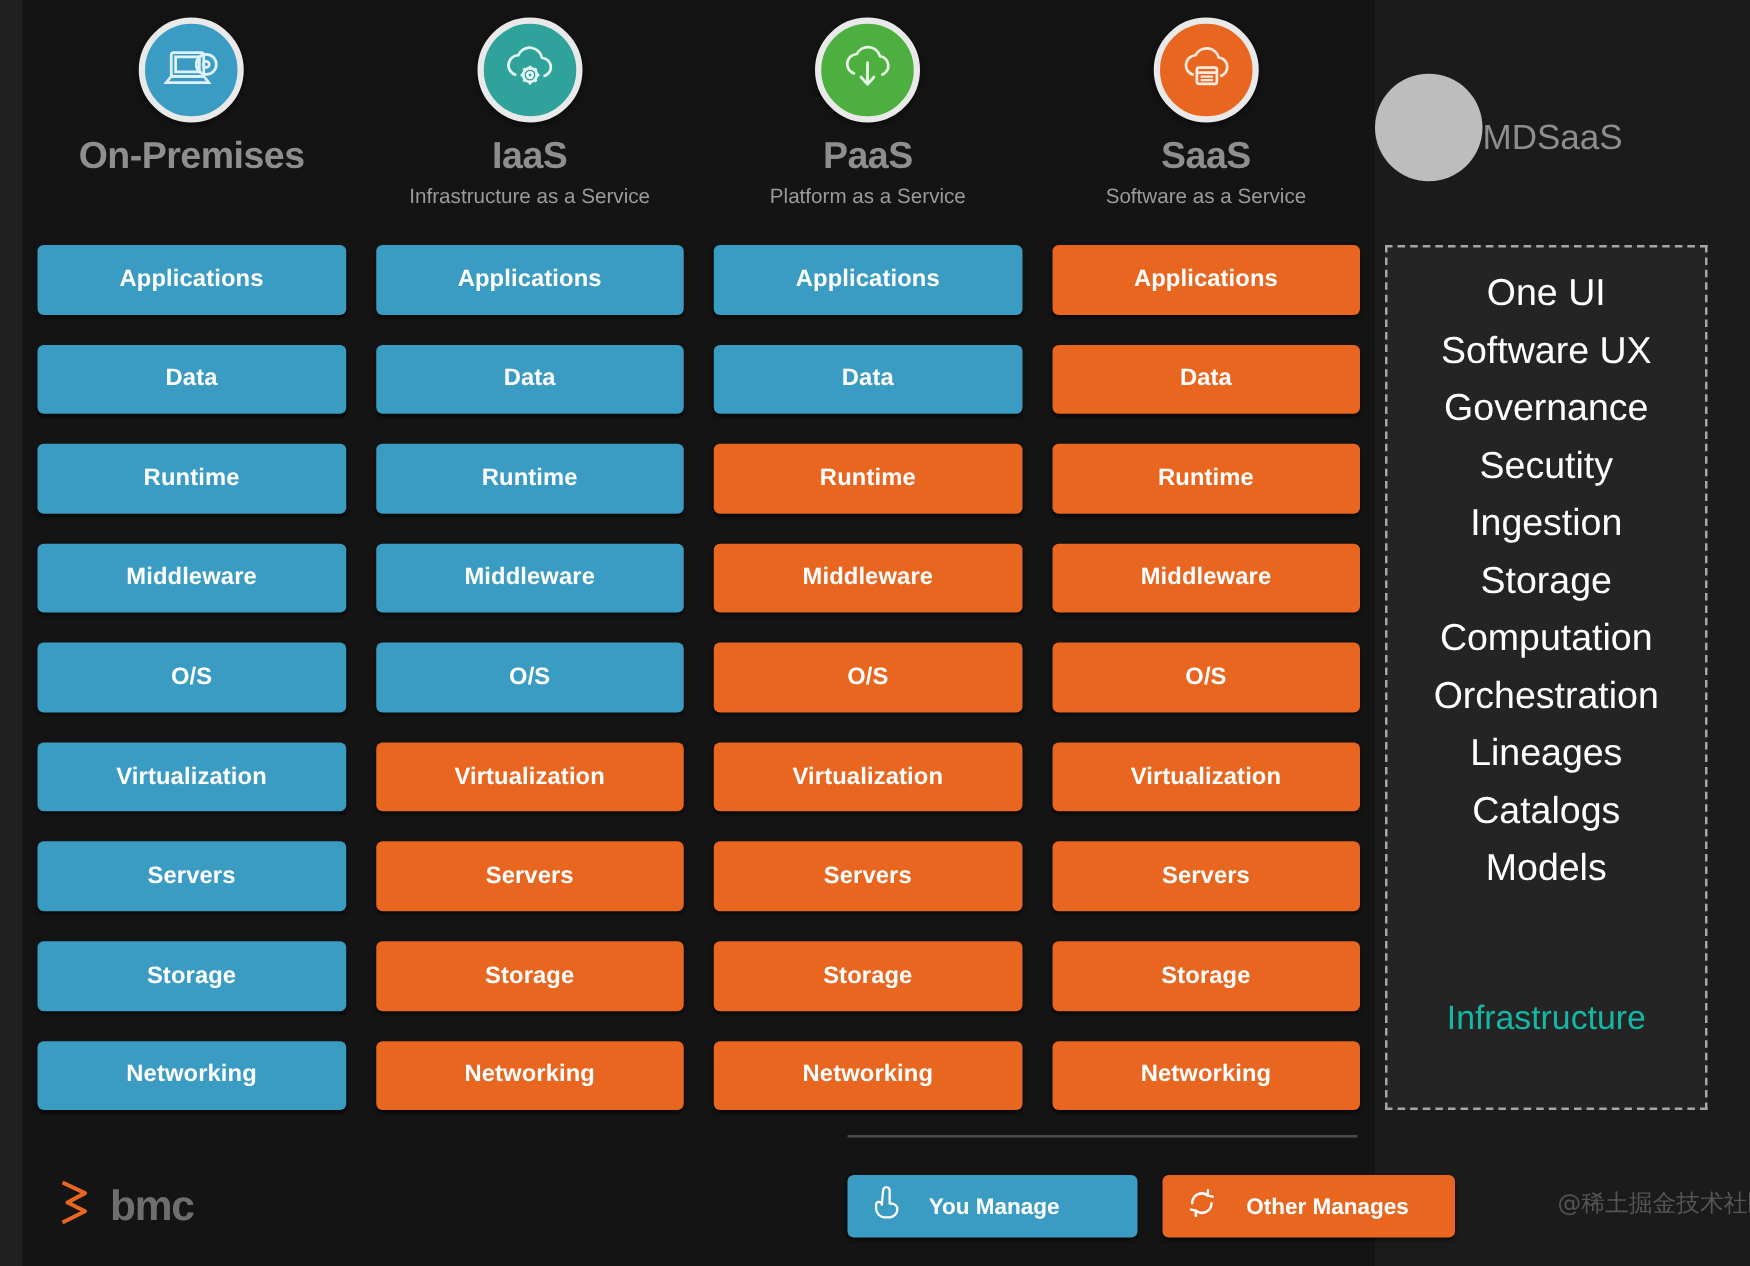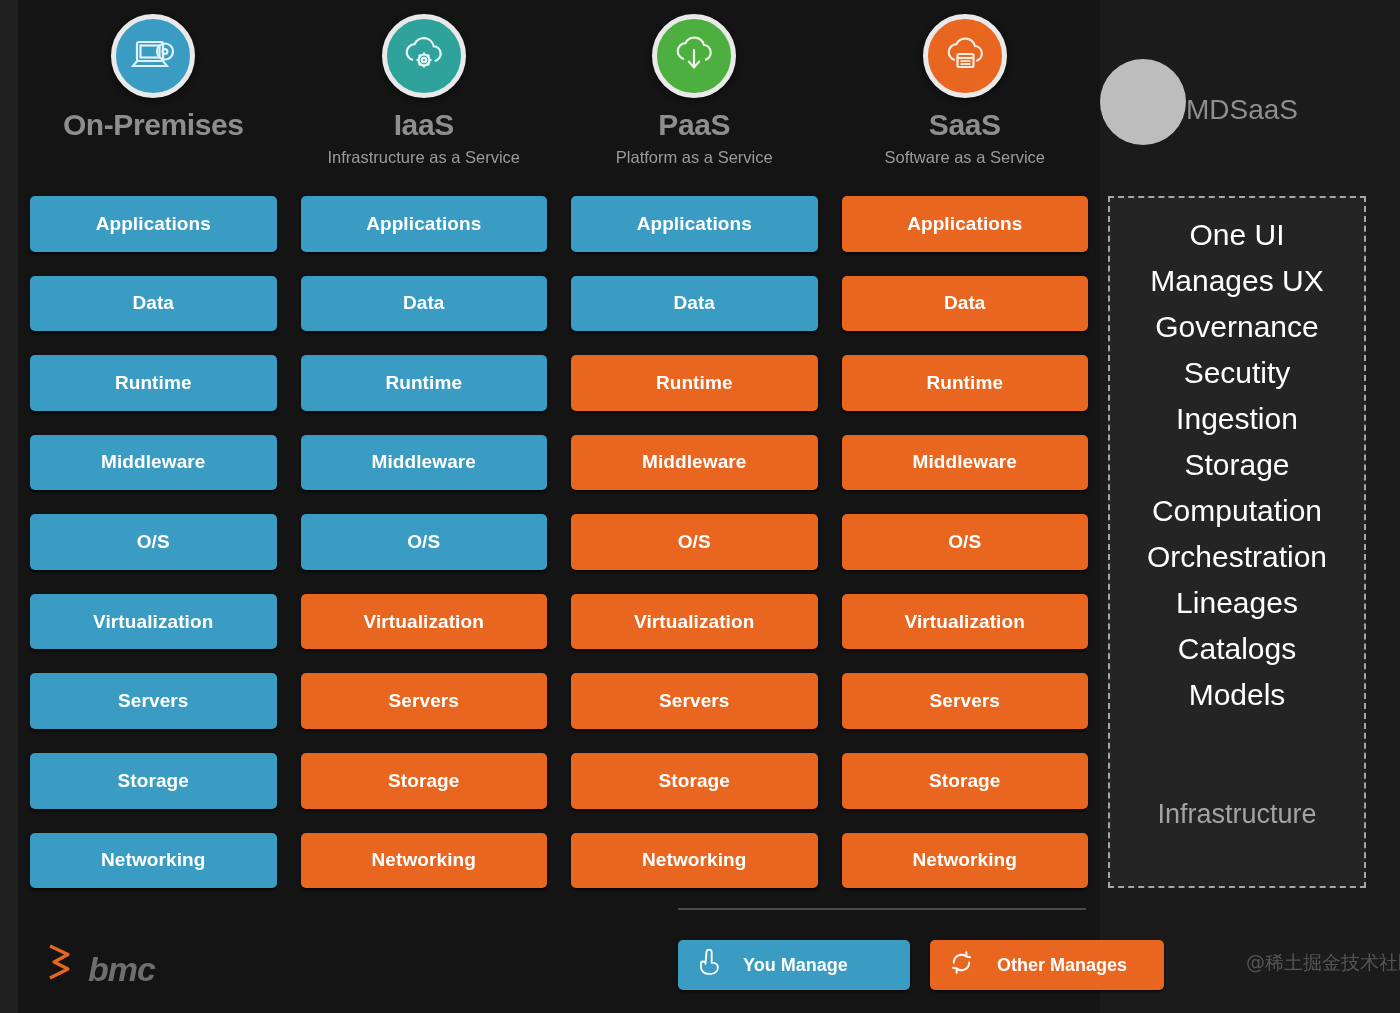--- a/index.html
+++ b/index.html
@@ -78,42 +78,42 @@
     border:2px dashed #a6a6a6;
     background:#242424;
     display:flex;flex-direction:column;align-items:center;
     padding-top:22px;box-sizing:border-box;
   }
   .mds-item{
     font-size:30px;color:#ffffff;line-height:1;margin-bottom:16px;
     white-space:nowrap;
   }
   .mds-spacer{flex:1;}
-  .mds-footer{font-size:27px;color:#a3a3a3;margin-bottom:58px;line-height:1;}
+  .mds-footer{font-size:27px;color:#14b8a6;margin-bottom:58px;line-height:1;}
 
   
   .divider{
     position:absolute;left:678px;top:908px;width:408px;height:2px;
     background:#4a4a4a;
   }
   .legend{
     position:absolute;left:678px;top:940px;display:flex;gap:20px;
   }
   .legend-btn{
     height:50px;border-radius:5px;display:flex;align-items:center;
     padding:0 18px;gap:22px;color:#fff;font-size:18px;font-weight:bold;
     box-shadow:0 2px 3px rgba(0,0,0,.6);
   }
   .legend-btn.blue{background:#3a9cc2;width:196px;}
   .legend-btn.orange{background:#e8661f;width:198px;}
   .legend-btn svg{flex:0 0 auto;}
 
   
   .bmc{
-    position:absolute;left:44px;top:942px;display:flex;align-items:flex-end;gap:10px;font-style:italic;
+    position:absolute;left:44px;top:942px;display:flex;align-items:center;gap:10px;
   }
   .bmc-word{font-size:34px;font-weight:bold;color:#6e6e6e;line-height:1;letter-spacing:-1px;}
 
   
   .watermark{
     position:absolute;left:1246px;top:950px;
     font-size:19px;color:#555555;
     font-family:"DejaVu Sans", sans-serif;
     white-space:nowrap;
   }
@@ -234,21 +234,21 @@
       <div class="cell orange">Virtualization</div>
       <div class="cell orange">Servers</div>
       <div class="cell orange">Storage</div>
       <div class="cell orange">Networking</div>
     </div>
 
   </div>
 
   <div class="mds-panel">
     <div class="mds-item">One UI</div>
-    <div class="mds-item">Manages UX</div>
+    <div class="mds-item">Software UX</div>
     <div class="mds-item">Governance</div>
     <div class="mds-item">Secutity</div>
     <div class="mds-item">Ingestion</div>
     <div class="mds-item">Storage</div>
     <div class="mds-item">Computation</div>
     <div class="mds-item">Orchestration</div>
     <div class="mds-item">Lineages</div>
     <div class="mds-item">Catalogs</div>
     <div class="mds-item">Models</div>
     <div class="mds-spacer"></div>

